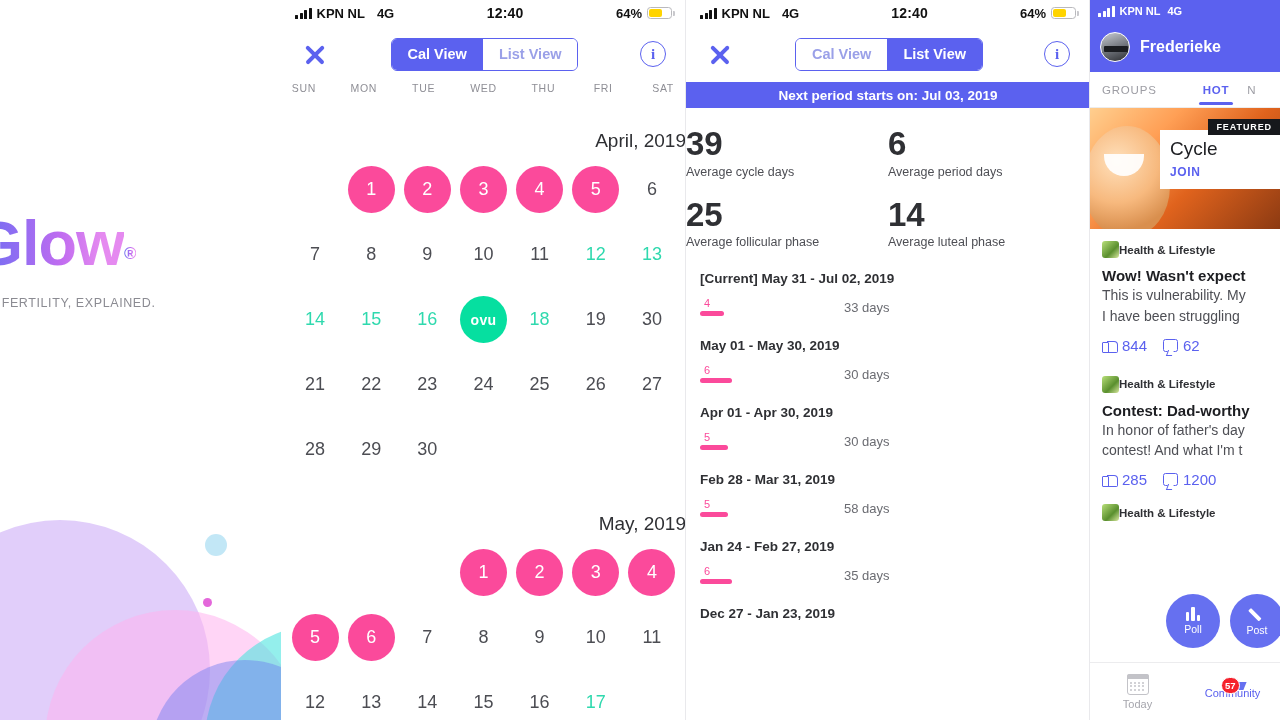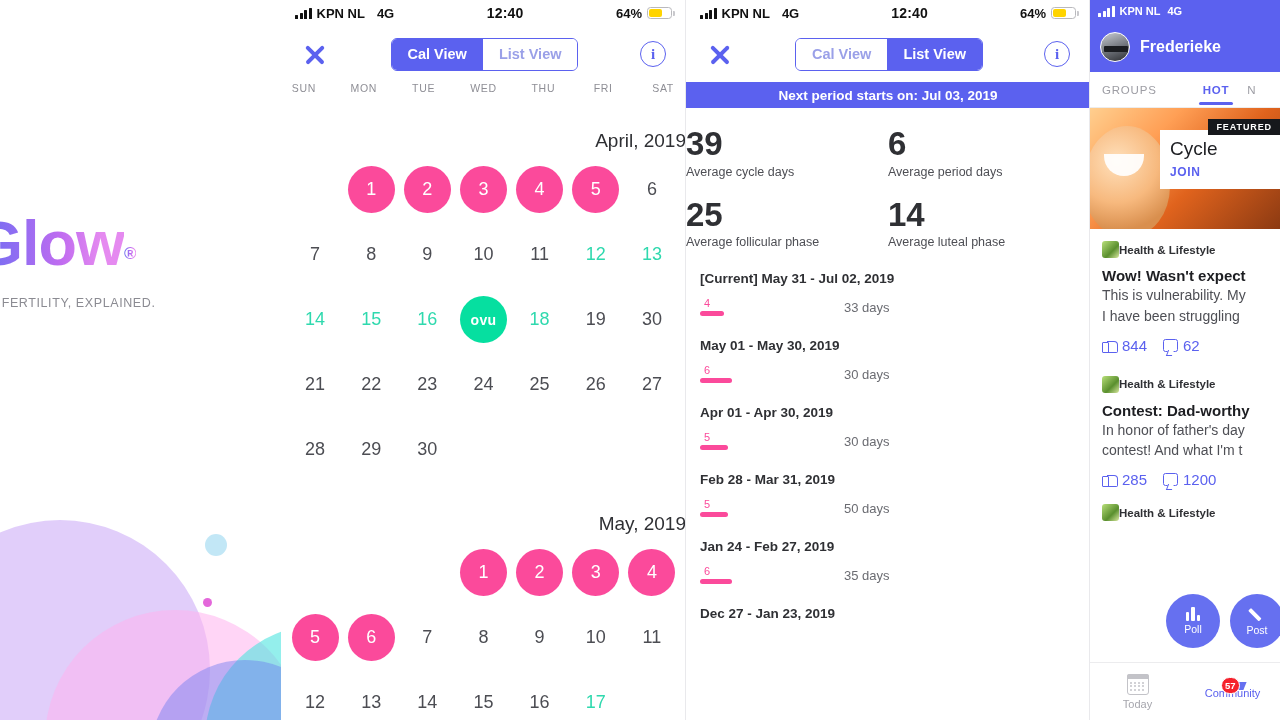--- a/index.html
+++ b/index.html
@@ -505,21 +505,21 @@
             <div class="cyc-days">30 days</div>
           </div>
         </div>
         <div class="cyc">
           <div class="cyc-range">Feb 28 - Mar 31, 2019</div>
           <div class="cyc-row">
             <div class="cyc-bar-wrap">
               <div class="cyc-count">5</div>
               <div class="cyc-bar" style="width: 28px;"></div>
             </div>
-            <div class="cyc-days">50 days</div>
+            <div class="cyc-days">58 days</div>
           </div>
         </div>
         <div class="cyc">
           <div class="cyc-range">Jan 24 - Feb 27, 2019</div>
           <div class="cyc-row">
             <div class="cyc-bar-wrap">
               <div class="cyc-count">6</div>
               <div class="cyc-bar" style="width: 32px;"></div>
             </div>
             <div class="cyc-days">35 days</div>

